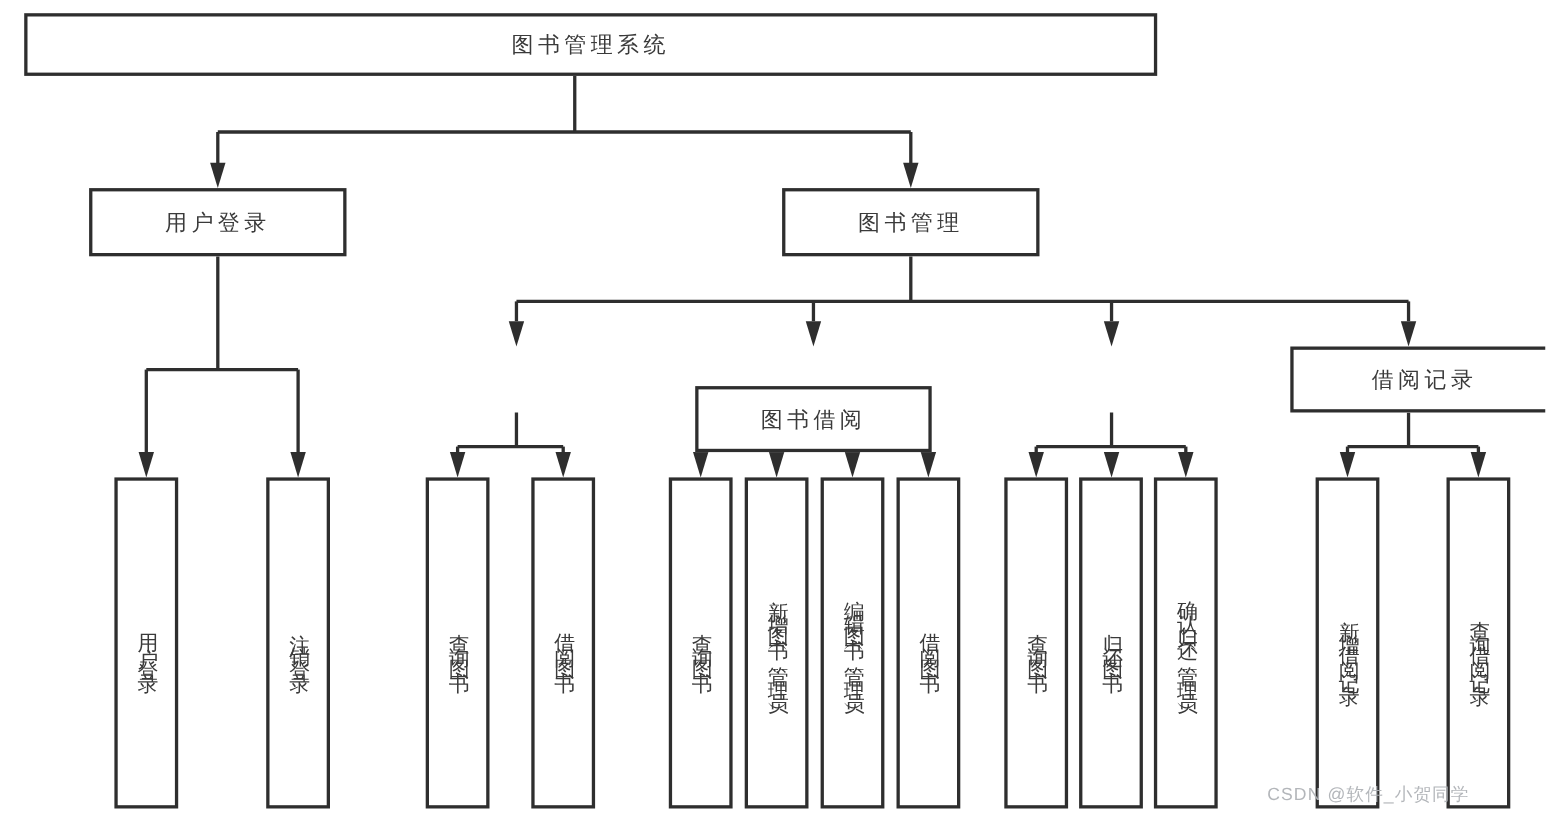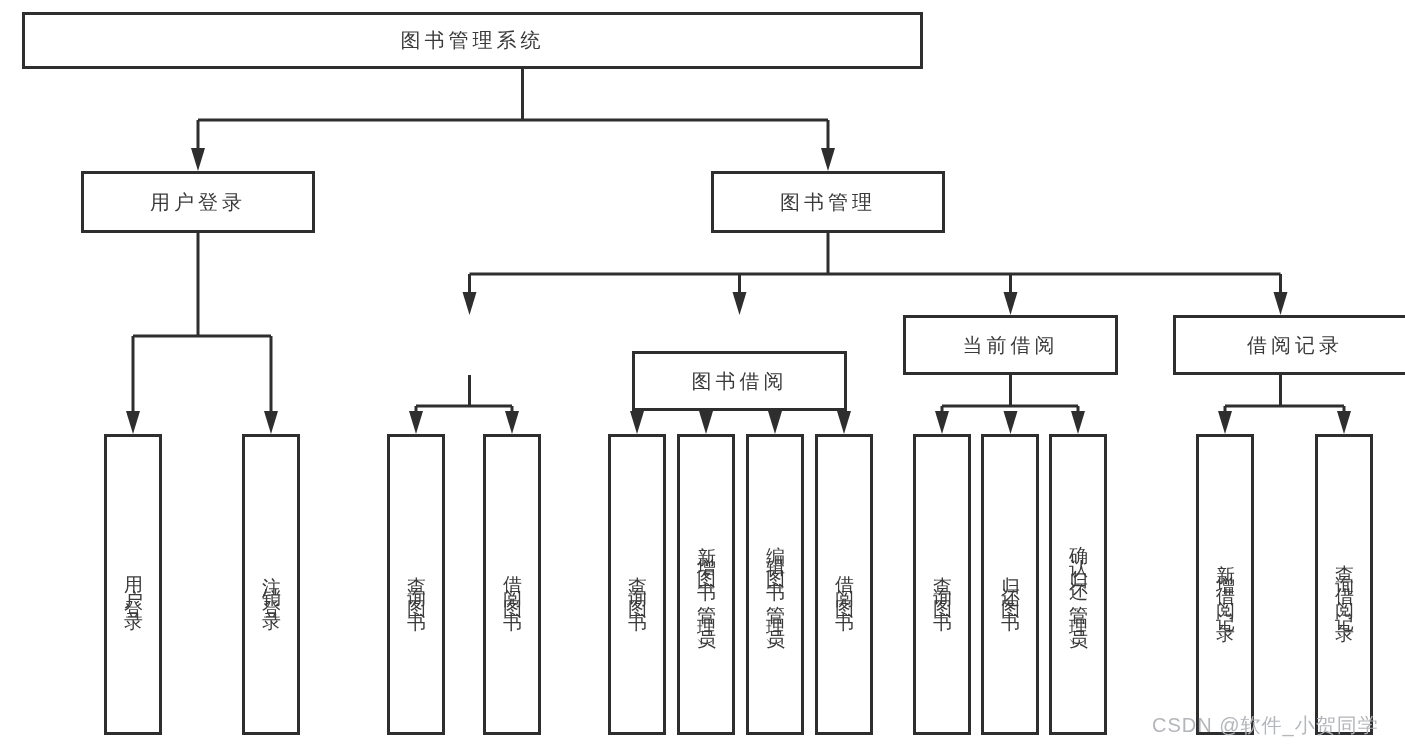--- a/index.html
+++ b/index.html
@@ -28,38 +28,38 @@
   }
   .leaf .vlabel{
     writing-mode:vertical-rl;
     text-orientation:mixed;
     font-size:19px;
     letter-spacing:12px;
     line-height:1.1;
     color:#3a3a3a;
   }
   
-  .n-root {left:22px;  top:12px;  width:901px; height:57px;}
+  .n-root {left:22px;  top:12px;  width:1030px; height:57px;}
   .n-l2a  {left:81px;  top:171px; width:234px;  height:62px;}
   .n-l2b  {left:711px; top:171px; width:234px;  height:62px;}
   .n-l3a  {left:362px; top:315px; width:215px;  height:60px;}
   .n-l3b  {left:632px; top:315px; width:215px;  height:60px;margin-top:36px;}
   .n-l3c  {left:903px; top:315px; width:215px;  height:60px;}
   .n-l3d  {left:1173px;top:315px; width:244px;  height:60px;}
   .leaf   {top:434px;  width:58px; height:301px;}
   .lf0 {left:104px;} .lf1 {left:242px;}
   .lf2 {left:387px;} .lf3 {left:483px;}
   .lf4 {left:608px;} .lf5 {left:677px;} .lf6 {left:746px;} .lf7 {left:815px;}
   .lf8 {left:913px;} .lf9 {left:981px;} .lf10{left:1049px;}
   .lf11{left:1196px;} .lf12{left:1315px;}
   #edges{position:absolute;left:0;top:0;}
   .watermark{
     position:absolute;
     left:1152px; top:712px;
-    font-size:20px;
+    font-size:16px;
     letter-spacing:1px;
     color:rgba(175,178,182,0.95);
     white-space:nowrap;
     z-index:5;
   }
 </style>
 </head>
 <body>
 
 <div id="stage">
@@ -139,23 +139,20 @@
   <div class="node n-l2a">
     <span class="hlabel">用户登录</span>
   </div>
   <div class="node n-l2b">
     <span class="hlabel">图书管理</span>
   </div>
 
   <div class="node n-l3b">
     <span class="hlabel">图书借阅</span>
   </div>
-  <div class="node n-l3c">
-    <span class="hlabel">当前借阅</span>
-  </div>
   <div class="node n-l3d">
     <span class="hlabel">借阅记录</span>
   </div>
 
   <div class="node leaf lf0">
     <span class="vlabel">用户登录</span>
   </div>
   <div class="node leaf lf1">
     <span class="vlabel">注销登录</span>
   </div>

